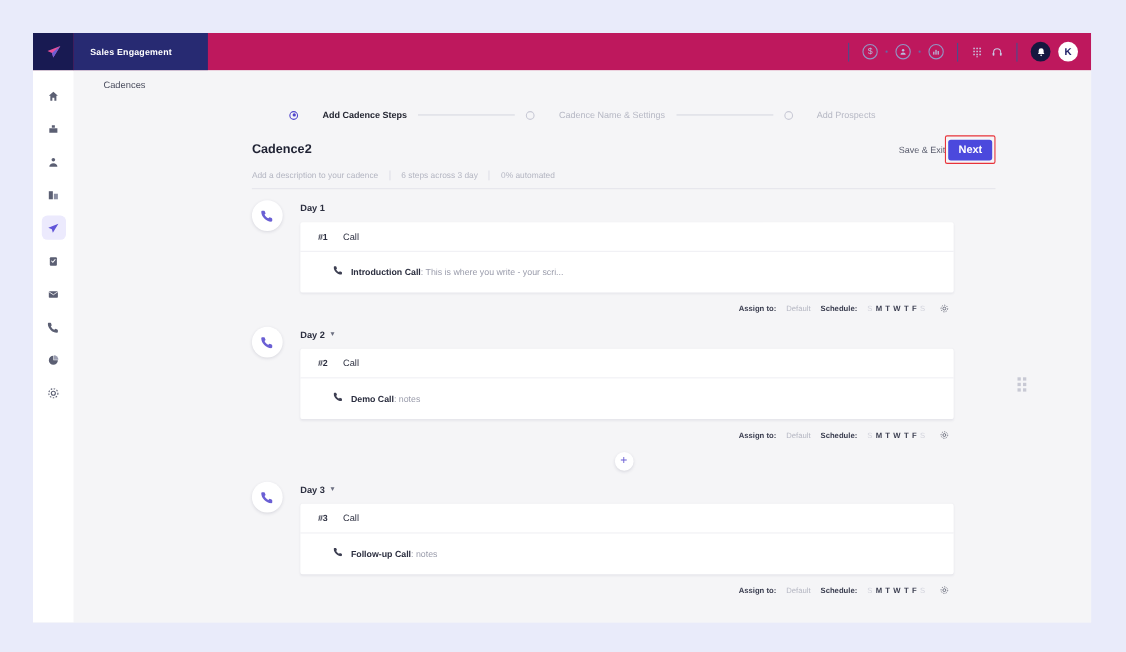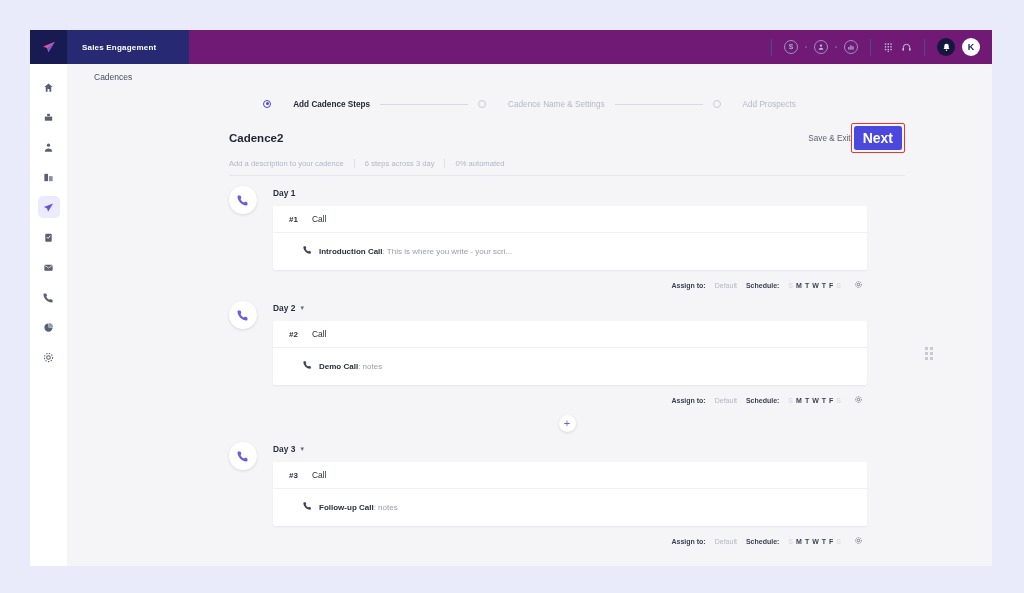--- a/index.html
+++ b/index.html
@@ -11,21 +11,21 @@
   }
   #app {
     position: absolute;
     left: 30px; top: 30px;
     width: 962px; height: 536px;
     background: #f5f5f7;
     overflow: hidden;
   }
 
   
-  .topbar { display: flex; height: 34px; background: #701a75; }
+  .topbar { display: flex; height: 34px; background: #be185d; }
   .logo-cell {
     width: 37px; height: 34px;
     background: #181a52;
     display: flex; align-items: center; justify-content: center;
   }
   .brand-cell {
     width: 122px; height: 34px;
     background: #272a72;
     display: flex; align-items: center; padding-left: 15px;
   }
@@ -70,21 +70,21 @@
   .content { flex: 1; background: #f5f5f7; position: relative; overflow: hidden; }
 
   .breadcrumb-bar { height: 26px; display: flex; align-items: center; padding-left: 27px; }
   .breadcrumb { font-size: 8.5px; color: #4a4d5e; }
 
   
   .stepper {
     display: flex; align-items: center; justify-content: center;
     margin-top: 10px; gap: 0;
   }
-  .step { display: flex; align-items: flex-start; gap: 22px; }
+  .step { display: flex; align-items: flex-end; gap: 22px; }
   .step-radio {
     width: 8px; height: 8px; border-radius: 50%;
     border: 1.6px solid #c9cad6; background: transparent;
   }
   .step.active .step-radio { border-color: #5145cd; }
   .step.active .step-radio::after {
     content: ''; display: block;
     width: 3px; height: 3px; border-radius: 50%;
     background: #5145cd; margin: 0.7px auto;
   }
@@ -98,21 +98,21 @@
   .cad-title { font-size: 11.5px; font-weight: bold; color: #1f2233; }
   .title-actions { display: flex; align-items: center; }
   .save-exit { font-size: 8.2px; color: #5a5d6e; }
   .next-wrap { position: relative; padding: 3px; }
   .next-ring {
     position: absolute; inset: 0;
     border: 1.6px solid #e8333a; border-radius: 2px; pointer-events: none;
   }
   .next-btn {
     background: #4b49dd; color: #ffffff;
-    font-size: 14px; font-weight: bold;
+    font-size: 10px; font-weight: bold;
     border: none; border-radius: 2.5px;
     padding: 4px 9px; cursor: pointer;
   }
   .meta-row {
     display: flex; align-items: center; gap: 10px;
     margin-top: 6px; padding-bottom: 7px;
     border-bottom: 1px solid #e6e6ec;
   }
   .meta-item { font-size: 7.6px; color: #b4b6c2; }
   .meta-div { width: 1px; height: 9px; background: #dfe0e8; }

